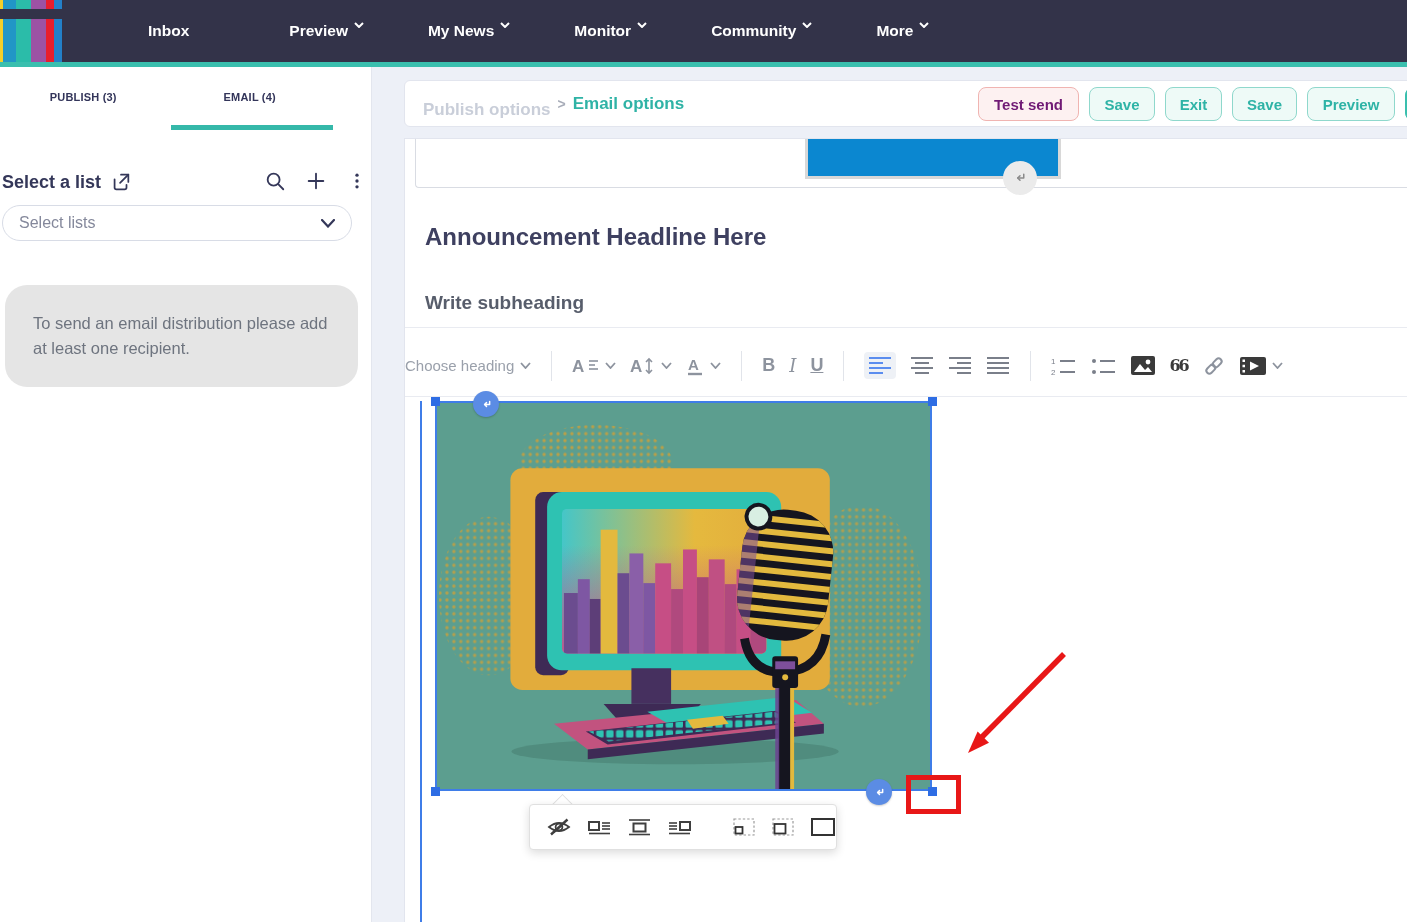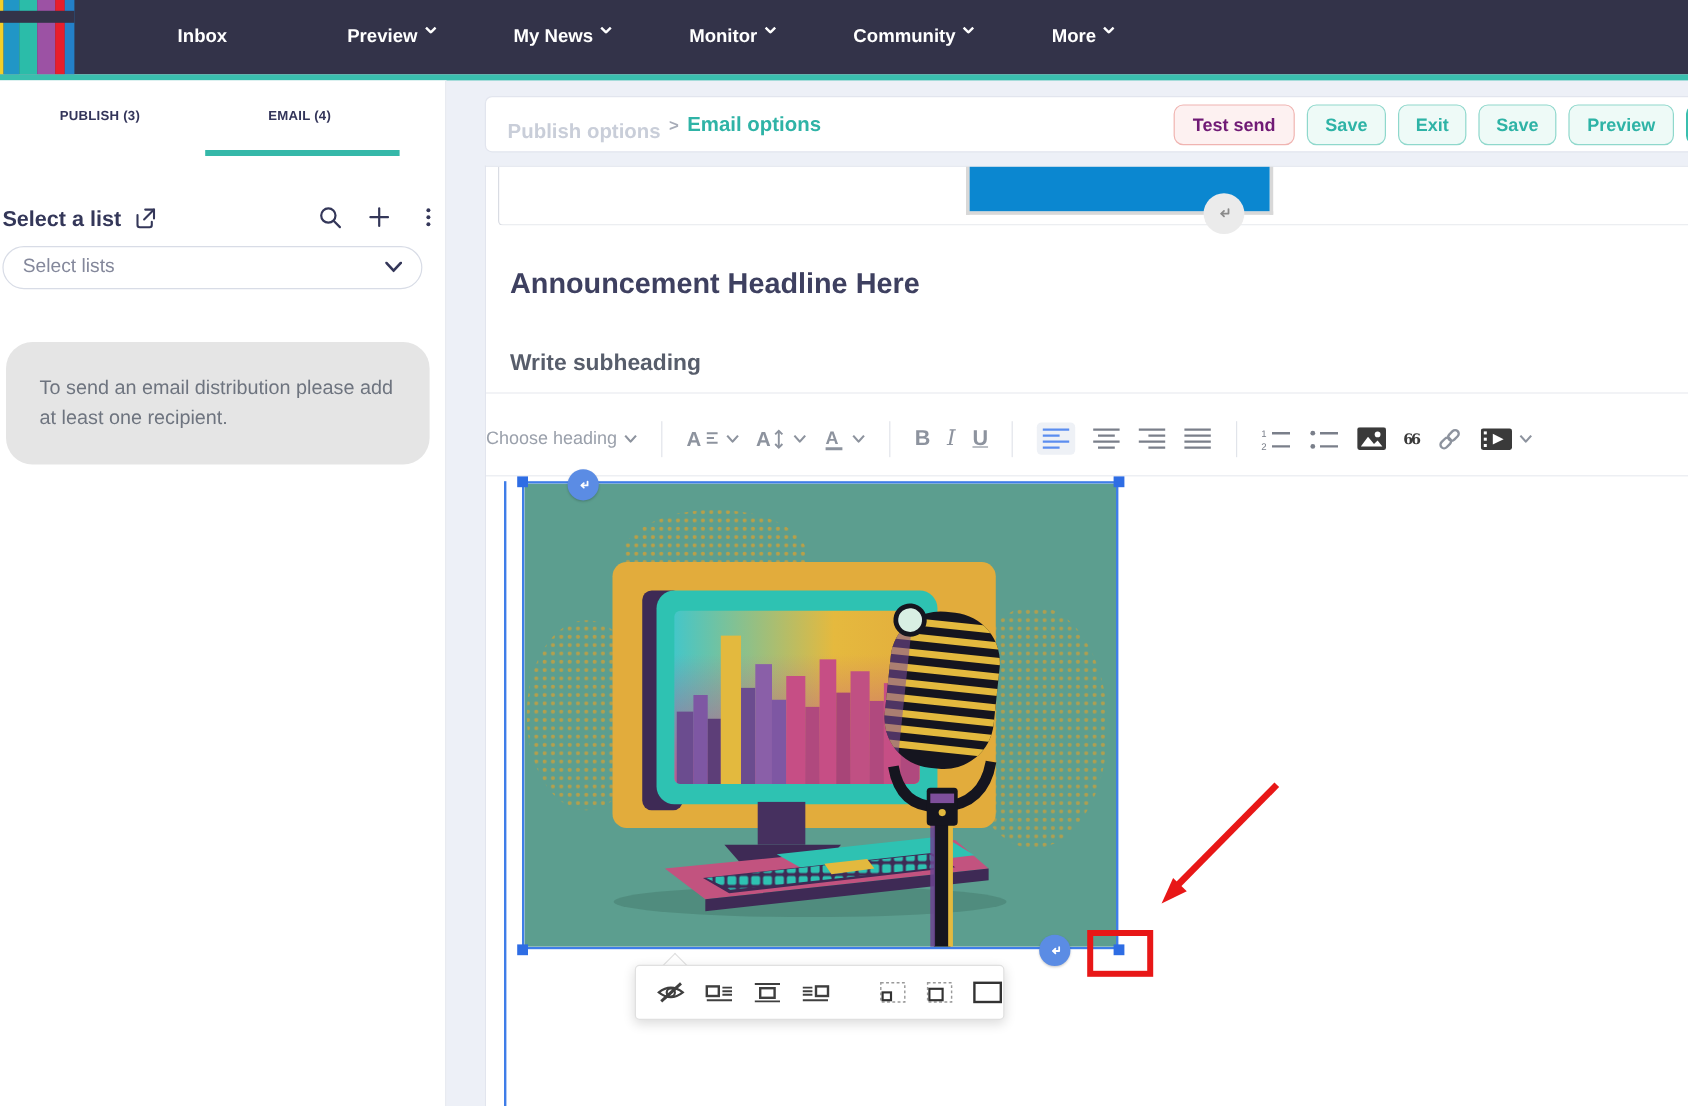--- a/index.html
+++ b/index.html
@@ -58,21 +58,21 @@
 
   .fmt-toolbar { position:absolute; left:0; top:196px; width:1003px; height:62px; border-bottom:1px solid #e9ebf1; display:flex; align-items:center; gap:14px; }
   .tb-sep { width:1px; height:30px; background:#e1e4ea; margin:0 6px; }
   .tb-item { display:flex; align-items:center; gap:6px; cursor:pointer; color:#8d939e; }
   .tb-heading { font-size:15px; color:#9aa0ab; }
   .tb-letter { font-size:18px; font-weight:700; color:#8d939e; }
   .tb-letter.it { font-style:italic; font-family:"DejaVu Serif", serif; font-weight:500; }
   .tb-letter.un { text-decoration:underline; }
   .tb-ico { display:flex; align-items:center; justify-content:center; cursor:pointer; }
   .tb-ico.active { background:#eef1f6; border-radius:4px; padding:4px; }
-  .tb-quote { font-size:12px; font-weight:900; color:#3a3a3a; font-family:"DejaVu Serif", serif; letter-spacing:-2px; cursor:pointer; }
+  .tb-quote { font-size:16px; font-weight:900; color:#3a3a3a; font-family:"DejaVu Serif", serif; letter-spacing:-2px; cursor:pointer; }
 
   .block-rail { position:absolute; left:15px; top:262px; width:2px; height:522px; background:#3f7de8; }
   .image-block { position:absolute; left:30px; top:262px; width:497px; height:390px; border:2px solid #3f7de8; cursor:pointer; }
   .image-block svg { display:block; width:100%; height:100%; }
   .handle { position:absolute; width:9px; height:9px; background:#2e6de4; }
   .enter-badge { position:absolute; width:26px; height:26px; border-radius:50%; background:#5b8ce4; display:flex; align-items:center; justify-content:center; cursor:pointer; box-shadow:0 1px 2px rgba(0,0,0,.2); }
 
   .float-toolbar { position:absolute; left:124px; top:665px; width:308px; height:46px; background:#fff; border:1px solid #e0e0e0; border-radius:4px; box-shadow:0 3px 10px rgba(0,0,0,.14); display:flex; align-items:center; padding:0 16px; gap:15px; }
   .float-caret { position:absolute; left:150px; top:658px; width:15px; height:15px; background:#fff; border-left:1px solid #e0e0e0; border-top:1px solid #e0e0e0; transform:rotate(45deg); }
   .ft-sep { width:1px; height:32px; background:#d6d6d6; margin:0 5px; }

